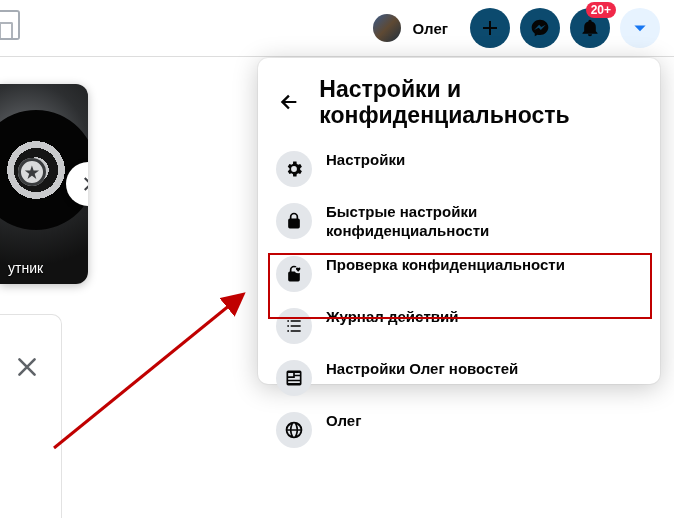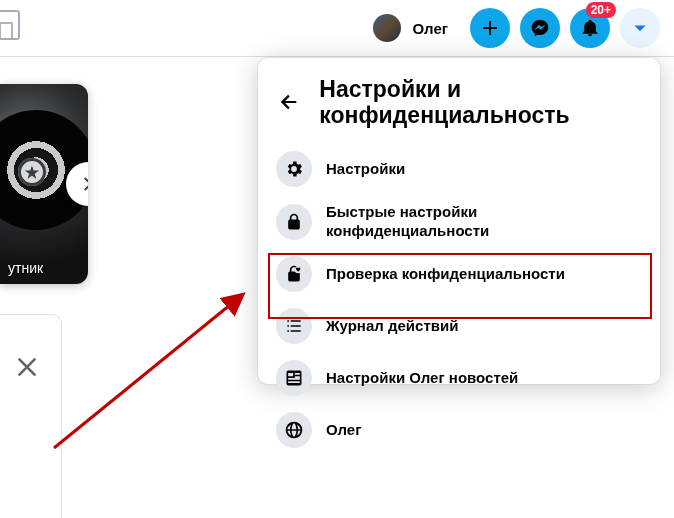--- a/index.html
+++ b/index.html
@@ -54,21 +54,21 @@
   }
   .avatar {
     width:28px; height:28px; border-radius:50%;
     background: linear-gradient(135deg,#3a5a8a 0%, #5e4933 50%, #203040 100%);
     flex-shrink:0;
   }
   .user-name { font-size:15px; font-weight:600; color:#050505; }
 
   .circ {
     width:40px; height:40px; border-radius:50%;
-    background:#0ea5e9; display:flex;
+    background:#0c4a6e; display:flex;
     align-items:center; justify-content:center;
     cursor:pointer; position:relative;
     color:#050505;
   }
   .circ.active { background:#e7f3ff; color:#1877f2; }
   .circ.light { background:#fff; border:none; box-shadow: 0 2px 6px rgba(0,0,0,.18); }
 
   .badge {
     position:absolute; top:-6px; right:-6px;
     background:#f02849; color:#fff;
@@ -149,21 +149,21 @@
     display:flex; align-items:center; justify-content:center;
     cursor:pointer; color:#050505;
   }
   .panel-title {
     font-size:23px; font-weight:800; color:#050505;
     line-height:1.15;
   }
 
   .menu { margin-top:6px; }
   .item {
-    display:flex; align-items:center; gap:14px;
+    display:flex; gap:14px;
     padding:8px 10px; border-radius:8px;
     cursor:pointer;
   }
   .item .ic {
     width:36px; height:36px; border-radius:50%;
     background:#e3e6ea; flex-shrink:0;
     display:flex; align-items:center; justify-content:center;
     color:#050505;
   }
   .item .label {

